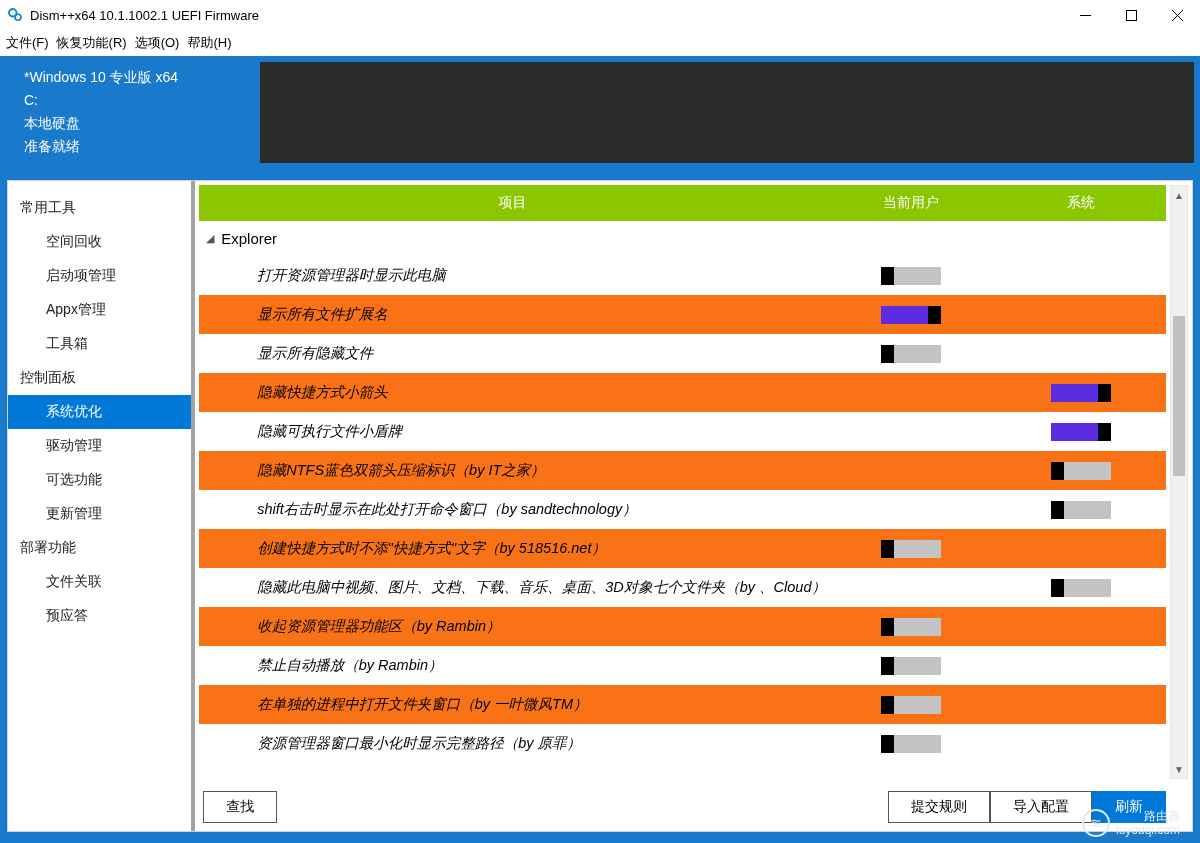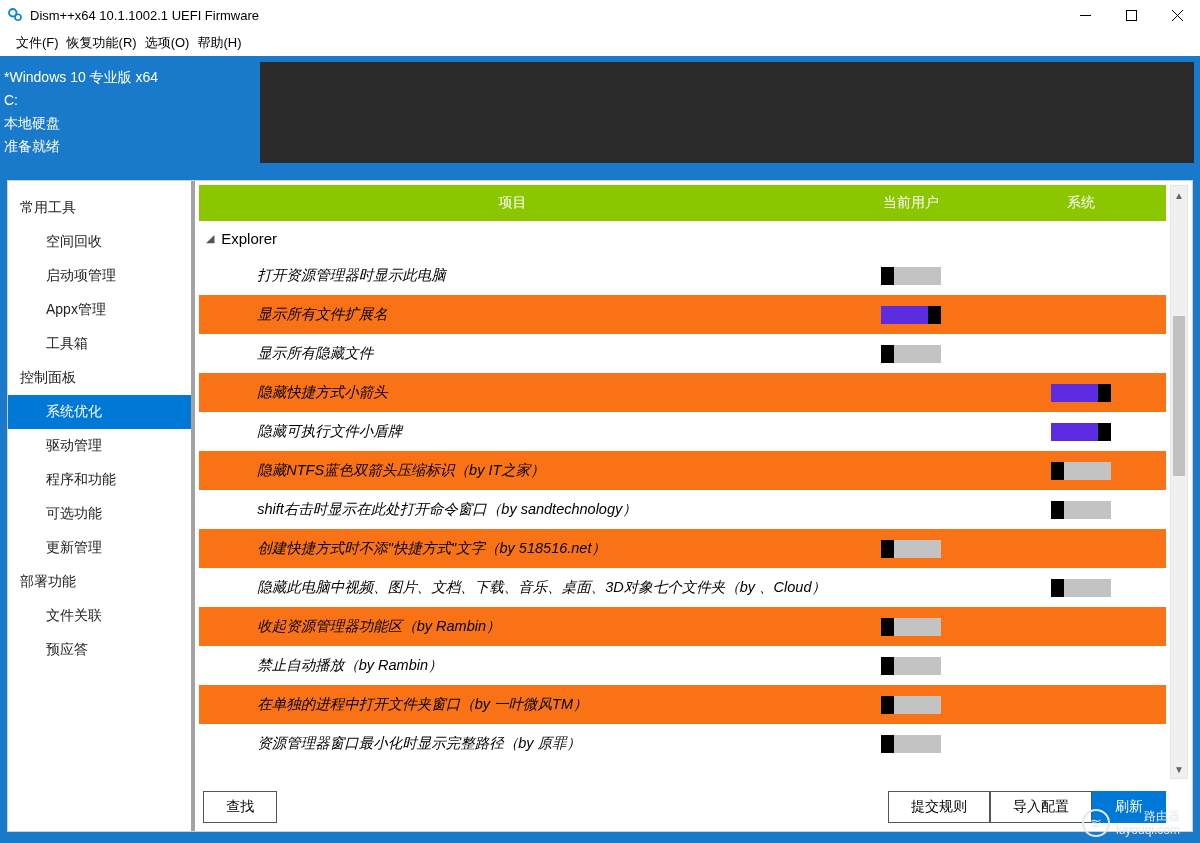--- a/index.html
+++ b/index.html
@@ -8,25 +8,25 @@
   
   .titlebar { height: 30px; background: #fff; display: flex; align-items: center; padding-left: 6px; }
   .titlebar .icon { width: 18px; height: 18px; margin-right: 6px; position: relative; }
   .titlebar .icon svg { width: 18px; height: 18px; }
   .titlebar .title { font-size: 13px; color: #000; flex: 1; }
   .sysbtns { display: flex; }
   .sysbtn { width: 46px; height: 30px; display: flex; align-items: center; justify-content: center; font-size: 14px; }
   .sysbtn svg { width: 11px; height: 11px; }
 
   
-  .menubar { height: 26px; background: #fff; display: flex; align-items: center; padding-left: 16px; font-size: 13px; gap: 8px; }
+  .menubar { height: 26px; background: #fff; display: flex; align-items: center; padding-left: 6px; font-size: 13px; gap: 8px; }
 
   
   .infobar { height: 113px; background: #1979ca; display: flex; }
-  .infoleft { width: 260px; padding: 10px 4px; color: #fff; font-size: 14px; line-height: 23px; }
+  .infoleft { width: 260px; padding: 10px 24px; color: #fff; font-size: 14px; line-height: 23px; }
   .inforight { flex: 1; background: #2b2b2b; margin: 6px 6px 6px 0; }
 
   
   .mainwrap { position: absolute; top: 169px; bottom: 0; left: 0; right: 0; background: #1979ca; }
   .mainwrap-inner { position: absolute; top: 11px; left: 7px; right: 7px; bottom: 11px; background: #fff; border: 1px solid #d0d0d0; display: flex; }
 
   
   .sidebar { width: 210px; border-right: 4px solid #a3a3a3; padding-top: 10px; }
   .side-group { font-size: 14px; color: #222; padding: 8px 12px; }
   .side-item { font-size: 14px; color: #222; padding: 8px 12px 8px 38px; white-space: nowrap; }
@@ -125,21 +125,20 @@
     <div class="sidebar">
       <div class="side-group">常用工具</div>
       <div class="side-item">空间回收</div>
       <div class="side-item">启动项管理</div>
       <div class="side-item">Appx管理</div>
       <div class="side-item">工具箱</div>
 
       <div class="side-group">控制面板</div>
       <div class="side-item selected">系统优化</div>
       <div class="side-item">驱动管理</div>
-      <div class="side-item">程序和功能</div>
       <div class="side-item">可选功能</div>
       <div class="side-item">更新管理</div>
 
       <div class="side-group">部署功能</div>
       <div class="side-item">文件关联</div>
       <div class="side-item">预应答</div>
     </div>
 
     <div class="content">
       <div class="colheader">

